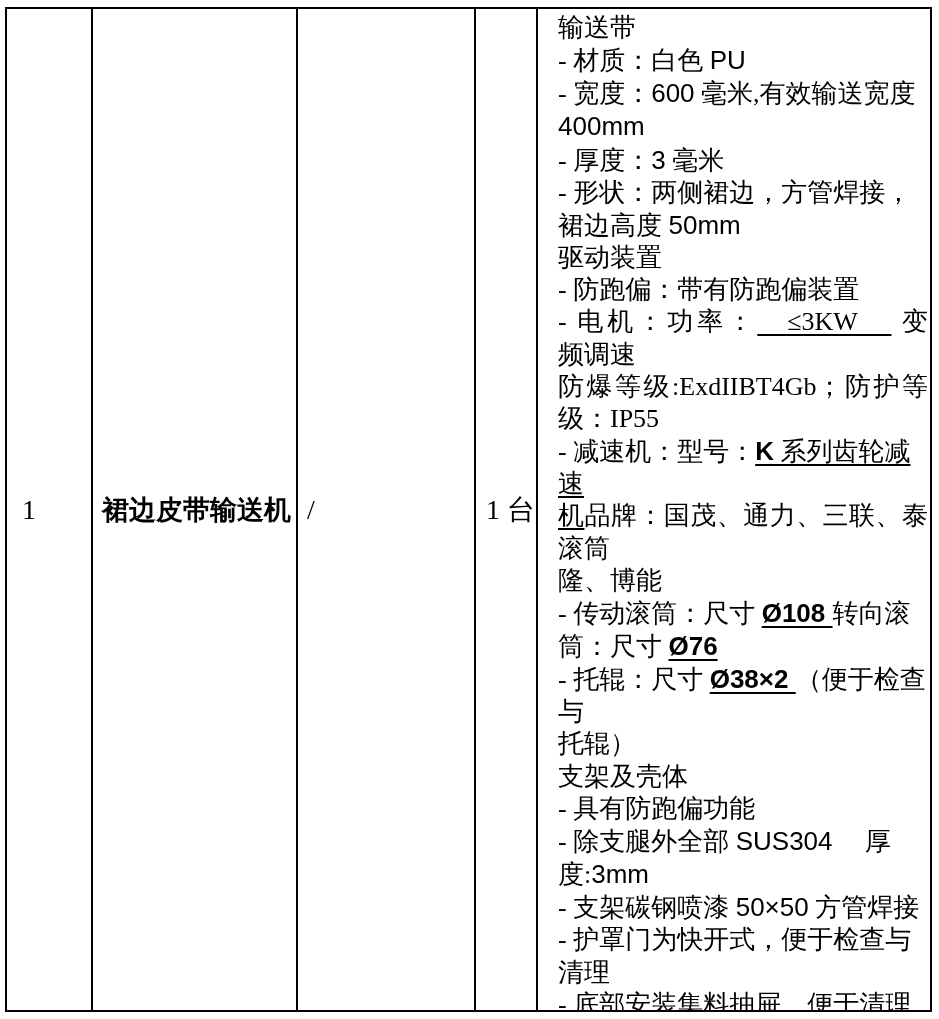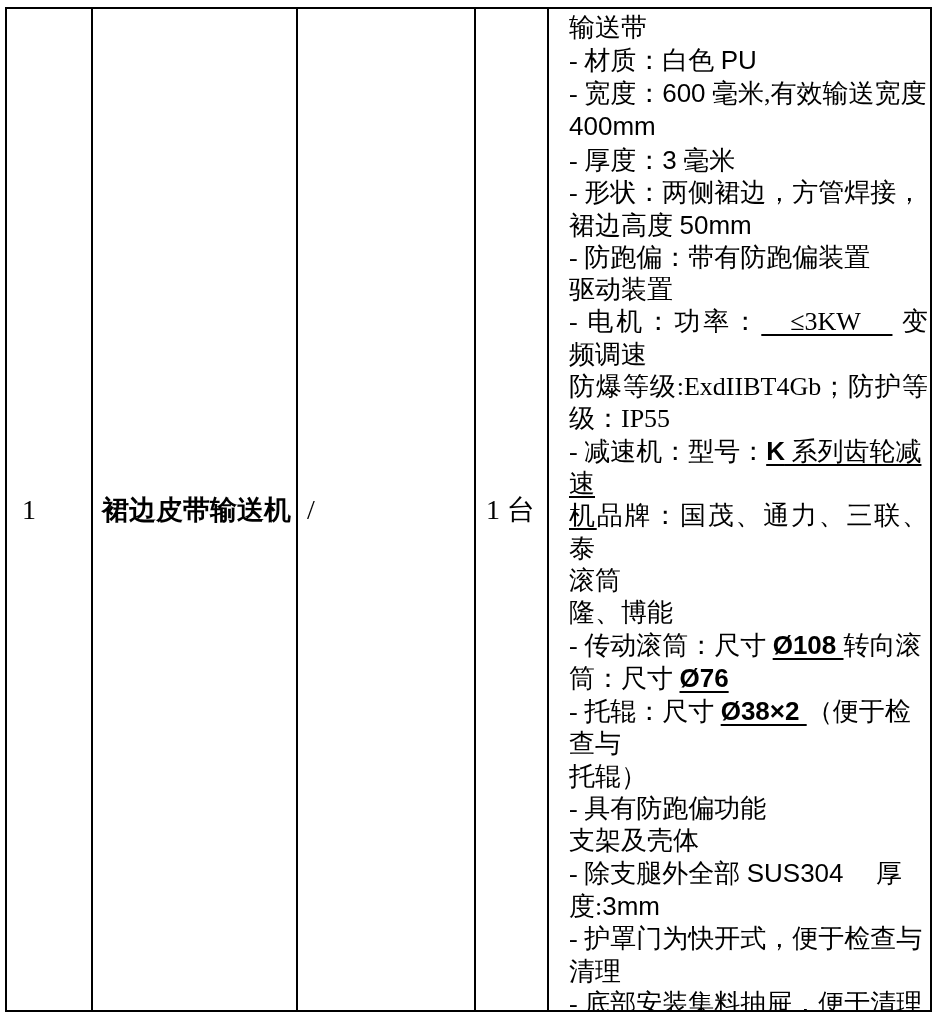--- a/index.html
+++ b/index.html
@@ -30,21 +30,21 @@
   .cell {
     box-sizing: border-box;
     border-right: 2px solid #000000;
     display: flex;
     align-items: center;
     overflow: hidden;
   }
   .c1 { width: 86px;  padding-left: 15px; font-size: 28px; }
   .c2 { width: 205px; padding-left: 9px;  font-size: 27px; font-weight: bold; }
   .c3 { width: 178px; padding-left: 9px;  font-size: 28px; }
-  .c4 { width: 73px;  padding-left: 10px; font-size: 28px; }
+  .c4 { width: 62px;  padding-left: 10px; font-size: 28px; }
   .c5 {
     flex: 1;
     border-right: none;
     display: block;
     padding: 3px 2px 0 20px;
     font-size: 26px;
     line-height: 32.15px;
   }
   .spec-line {
     white-space: pre-wrap;
@@ -81,37 +81,38 @@
       <span>1 台</span>
     </div>
     <div class="cell c5">
         <div class="spec-line"><span>输送带</span></div>
         <div class="spec-line"><span>- 材质：白色 </span><span class="sans">PU</span></div>
         <div class="spec-line"><span>- 宽度：</span><span class="sans">600</span><span> 毫米,有效输送宽度</span></div>
         <div class="spec-line"><span class="sans">400mm</span></div>
         <div class="spec-line"><span>- 厚度：</span><span class="sans">3</span><span> 毫米</span></div>
         <div class="spec-line"><span>- 形状：两侧裙边，方管焊接，</span></div>
         <div class="spec-line"><span>裙边高度 </span><span class="sans">50mm</span></div>
+        <div class="spec-line"><span>驱动装置</span></div>
         <div class="spec-line"><span>- 防跑偏：带有防跑偏装置</span></div>
-        <div class="spec-line"><span>驱动装置</span></div>
         <div class="spec-line just"><span>- 电机：功率：</span><span class="u">　≤3KW　</span><span> 变</span></div>
         <div class="spec-line"><span>频调速</span></div>
         <div class="spec-line just"><span>防爆等级:ExdIIBT4Gb；防护等</span></div>
         <div class="spec-line"><span>级：IP55</span></div>
         <div class="spec-line"><span>- 减速机：型号：</span><span class="u b sans">K</span><span class="u"> 系列齿轮减速</span></div>
         <div class="spec-line just"><span class="u">机</span><span>品牌：国茂、通力、三联、泰</span></div>
         <div class="spec-line"><span>滚筒</span></div>
         <div class="spec-line"><span>隆、博能</span></div>
         <div class="spec-line"><span>- 传动滚筒：尺寸 </span><span class="u b sans">Ø108 </span><span>转向滚</span></div>
         <div class="spec-line"><span>筒：尺寸 </span><span class="u b sans">Ø76</span></div>
         <div class="spec-line"><span>- 托辊：尺寸 </span><span class="u b sans">Ø38×2 </span><span>（便于检查与</span></div>
         <div class="spec-line"><span>托辊）</span></div>
+        <div class="spec-line"><span>支架及壳体</span></div>
         <div class="spec-line"><span>- 具有防跑偏功能</span></div>
-        <div class="spec-line"><span>支架及壳体</span></div>
         <div class="spec-line"><span>- 除支腿外全部 </span><span class="sans">SUS304</span><span>　 厚</span></div>
         <div class="spec-line"><span>度:</span><span class="sans">3mm</span></div>
+        <div class="spec-line"><span>- 支架碳钢喷漆 </span><span class="sans">50×50</span><span> 方管焊接</span></div>
         <div class="spec-line"><span>- 护罩门为快开式，便于检查与</span></div>
         <div class="spec-line"><span>清理</span></div>
         <div class="spec-line"><span>- 底部安装集料抽屉，便于清理</span></div>
         <div class="spec-line"><span>尾料</span></div>
       </div>
   </div>
 </div>
 
 </body></html>

